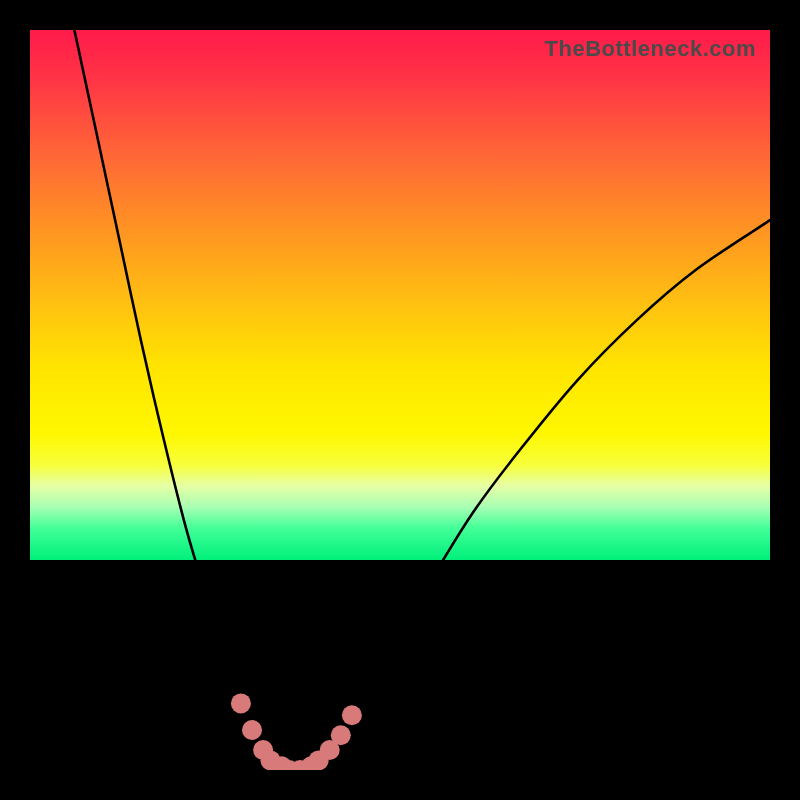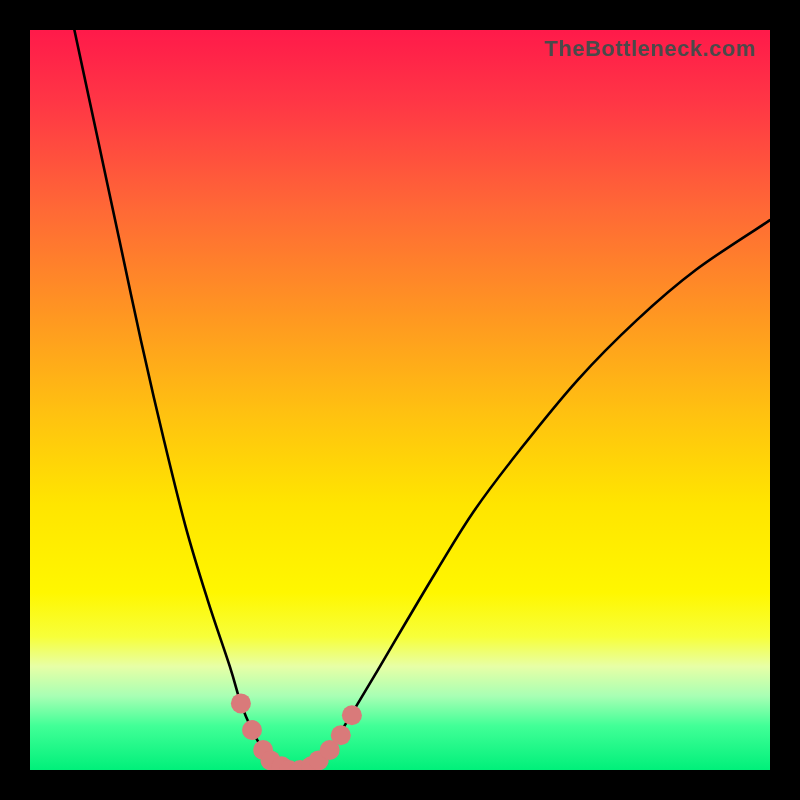--- a/index.html
+++ b/index.html
@@ -15,21 +15,21 @@
     position: relative;
     width: 800px;
     height: 800px;
     background: #000;
   }
   .plot-area {
     position: absolute;
     left: 30px;
     top: 30px;
     width: 740px;
-    height: 740px;
+    height: 530px;
     background: linear-gradient(to bottom,
       #ff1a4a 0%,
       #ff3745 10%,
       #ff6836 24%,
       #ff9522 38%,
       #ffc210 52%,
       #ffe500 64%,
       #fff700 76%,
       #f7ff3a 82%,
       #e7ffa6 86%,

